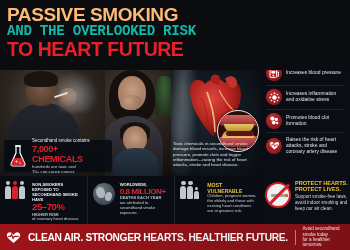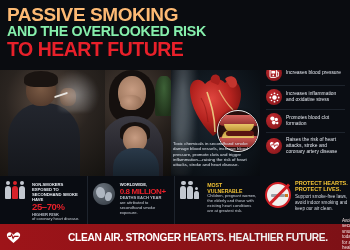--- a/index.html
+++ b/index.html
@@ -18,21 +18,21 @@
     position:absolute; left:0; top:0; width:350px; height:70px;
     background:#0a0c10; z-index:20;
   }
   .header-inner { padding:5px 6px 0 7px; }
   .h-line1 {
     font-size:19px; font-weight:bold; letter-spacing:-0.4px; line-height:19px;
     color:#fdba74;
   }
   .h-line2 {
     font-size:14.2px; font-weight:bold; letter-spacing:-0.3px; line-height:15px;
-    color:#86efac; margin-top:0px;
+    color:#14b8a6; margin-top:0px;font-family:Liberation Mono, monospace;
   }
   .h-line3 {
     font-size:19.5px; font-weight:bold; letter-spacing:-0.5px; line-height:20px;
     color:#e8202a; margin-top:0px;
   }
   .subbar {
     position:absolute; left:7px; top:57px; width:192px; height:10px;
     background:#d9d14a; border-radius:1px;
     display:flex; align-items:center; padding:0 3px;
   }
@@ -276,21 +276,21 @@
     background:#aeb6c0; border-radius:55% 45% 60% 40%;
   }
 
   
   .footer {
     position:absolute; left:0; bottom:0; width:350px; height:26px;
     background:linear-gradient(90deg,#9e1419,#7d1116);
     display:flex; align-items:center; z-index:25; padding:0 6px;
   }
   .f-heart { flex:0 0 auto; width:15px; height:14px; margin-right:7px; }
-  .f-main { font-size:10.2px; font-weight:bold; color:#ffffff; letter-spacing:-0.3px; white-space:nowrap;margin-left:40px; }
+  .f-main { font-size:10.2px; font-weight:bold; color:#ffffff; letter-spacing:-0.3px; white-space:nowrap; }
   .f-main .lt { color:#f0f0f0; font-weight:bold; }
   .f-div { width:1px; height:15px; background:rgba(255,255,255,.45); margin:0 7px; }
   .f-note { font-size:4.5px; line-height:5.4px; color:#f3e2e3; }
 </style>
 </head>
 <body>
 
 <div class="poster">
 
   <div class="photo-center">
@@ -345,20 +345,35 @@
     <div class="header-inner">
       <div class="h-line1">PASSIVE SMOKING</div>
       <div class="h-line2">AND THE OVERLOOKED RISK</div>
       <div class="h-line3">TO HEART FUTURE</div>
     </div>
   </div>
   <div class="subbar">
     <span>The smoke you breathe can break more than lungs—it can break hearts.</span>
   </div>
 
+  <div class="chem-box">
+    <svg class="flask" viewBox="0 0 20 24">
+      <path d="M8 2 H12 V9 L17 20 A2 2 0 0 1 15 22 H5 A2 2 0 0 1 3 20 L8 9 Z" fill="none" stroke="#ffffff" stroke-width="1.2"></path>
+      <path d="M6.2 14 L13.8 14 L16.6 20 A1.6 1.6 0 0 1 15 21.6 H5 A1.6 1.6 0 0 1 3.4 20 Z" fill="#d8232a"></path>
+      <circle cx="8.5" cy="17.5" r="1" fill="#ffffff" opacity=".85"></circle>
+      <circle cx="12" cy="19" r="0.8" fill="#ffffff" opacity=".8"></circle>
+      <rect x="7.3" y="1.2" width="5.4" height="1.6" fill="#ffffff"></rect>
+    </svg>
+    <div class="chem-txt">
+      <div class="ct-top">Secondhand smoke contains</div>
+      <div class="ct-big">7,000+ CHEMICALS</div>
+      <div class="ct-sub">hundreds are toxic and</div>
+      <div class="ct-sub">70+ can cause cancer.</div>
+    </div>
+  </div>
 
   <div class="center-caption">Toxic chemicals in secondhand smoke damage blood vessels, increase blood pressure, promote clots and trigger inflammation—raising the risk of heart attacks, stroke and heart disease.</div>
 
   <div class="rightcol">
     <div class="rc-title1">HOW PASSIVE SMOKE</div>
     <div style="display:flex;align-items:center;">
       <div class="rc-title2">HARMS YOUR HEART</div>
       <svg class="ecg" width="26" height="9" viewBox="0 0 26 9">
         <path d="M0 5 H8 L10 1.5 L12.5 8 L14.5 5 H26" stroke="#e8202a" stroke-width="1" fill="none"></path>
       </svg>

